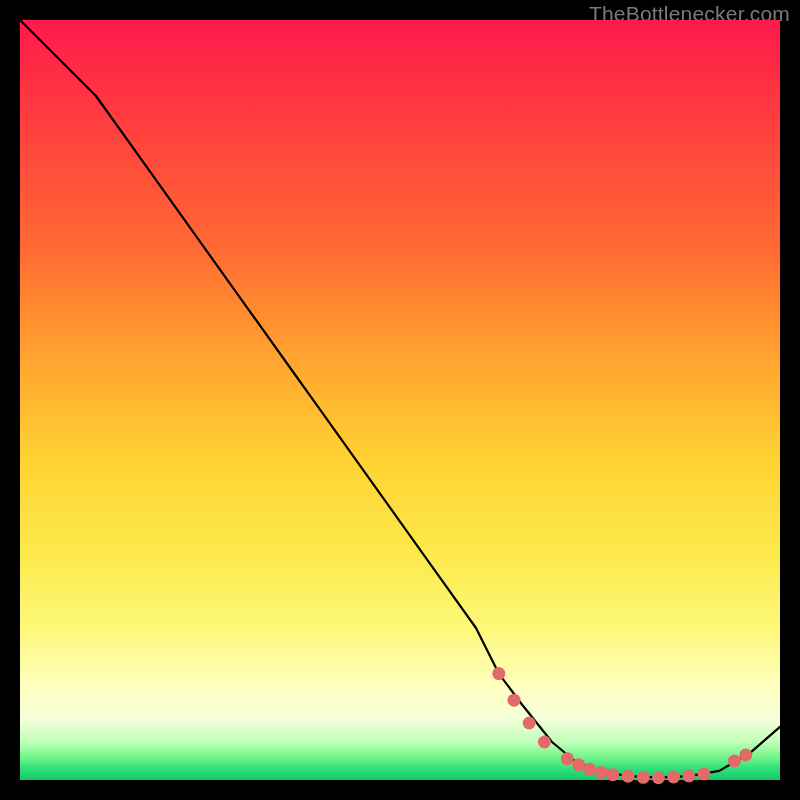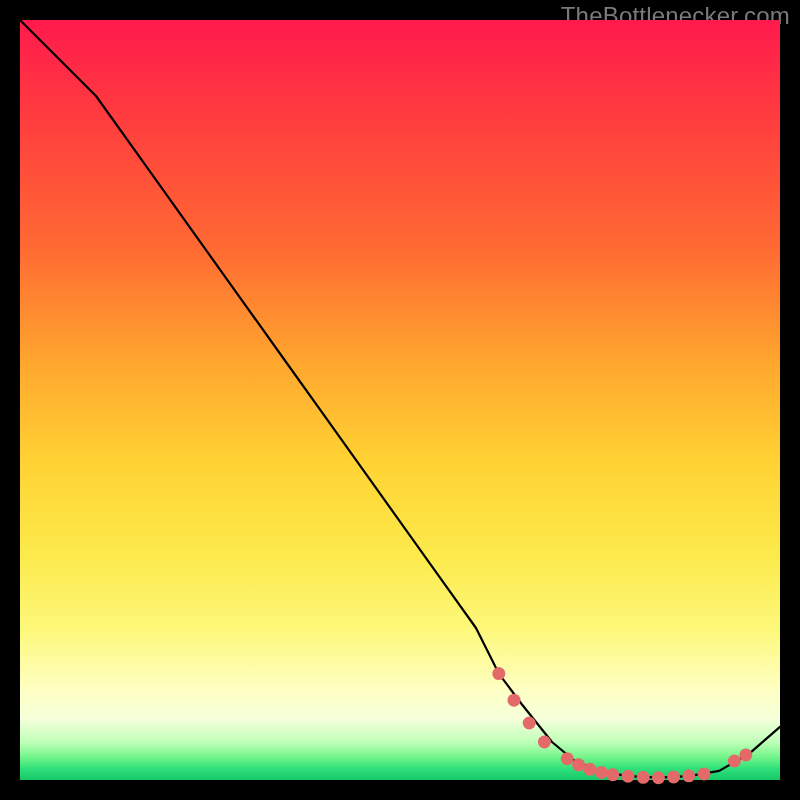--- a/index.html
+++ b/index.html
@@ -39,21 +39,21 @@
       #72f58a 97%,
       #2fe07a 98.5%,
       #16c768 100%
     );
   }
   .watermark {
     position: absolute;
     top: 2px;
     right: 10px;
     color: #7a7a7a;
-    font-size: 24px;
+    font-size: 21px;
     letter-spacing: 0.2px;
     user-select: none;
   }
   svg.overlay {
     position: absolute;
     left: 0;
     top: 0;
     width: 760px;
     height: 760px;
     overflow: visible;

